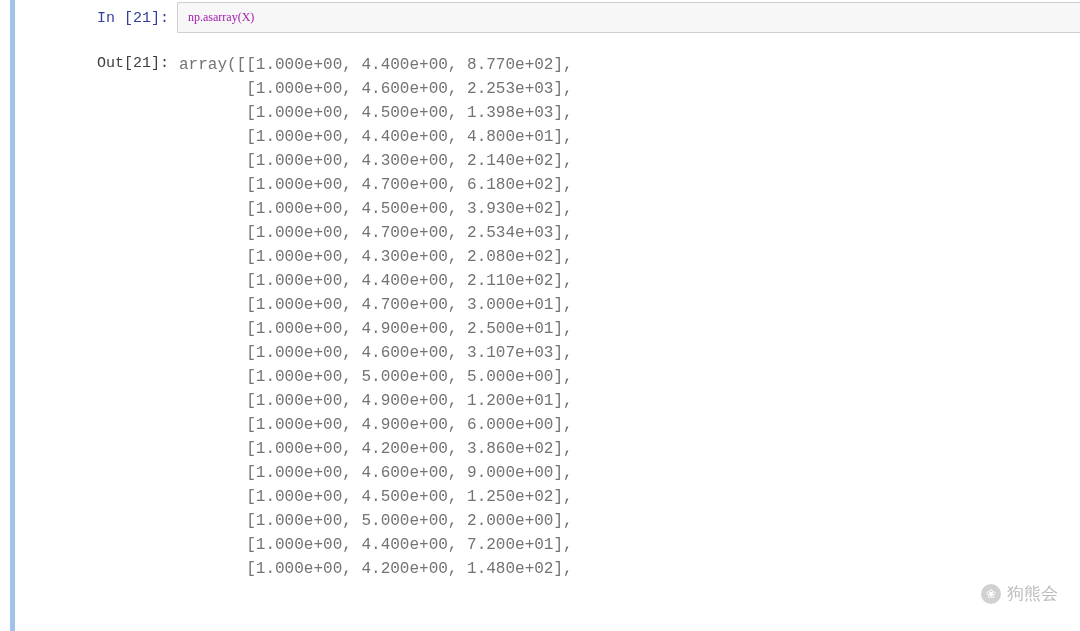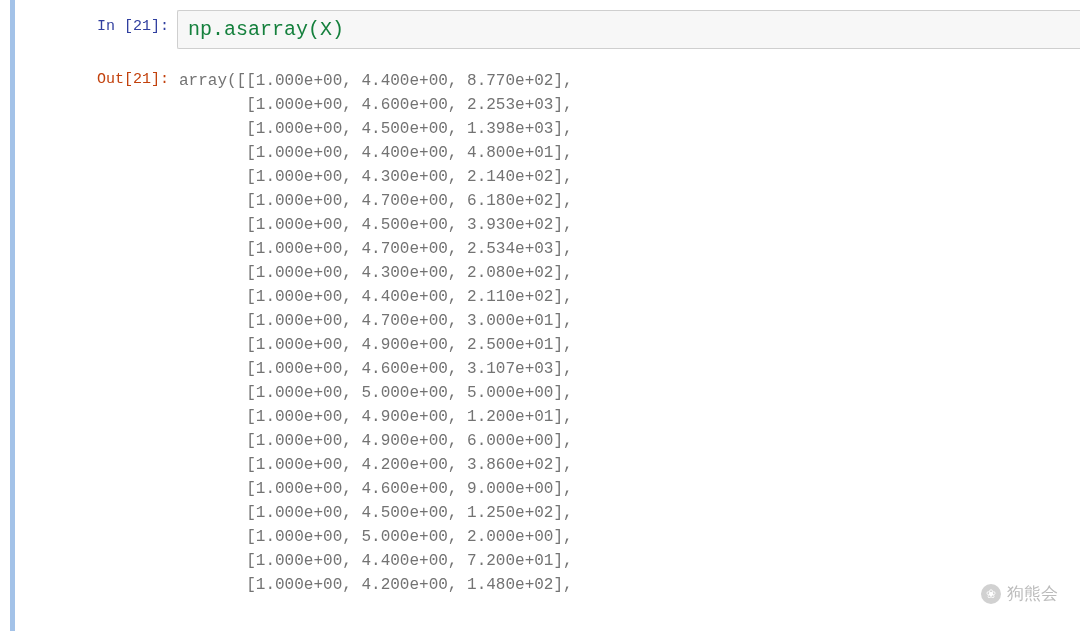--- a/index.html
+++ b/index.html
@@ -11,51 +11,51 @@
       font-family: "Helvetica Neue", Helvetica, Arial, sans-serif;
       font-size: 14px;
       background: #fff;
       width: 1080px;
       height: 631px;
       overflow: hidden;
       position: relative;
     }
     .notebook {
       padding-left: 12px;
-      padding-top: 10px;
+      padding-top: 2px;
     }
     .cell-row {
       display: flex;
       align-items: flex-start;
     }
     .prompt-area {
       width: 165px;
       flex-shrink: 0;
       text-align: right;
       padding-right: 8px;
       font-family: Menlo, Monaco, "Courier New", monospace;
       font-size: 15px;
       padding-top: 8px;
     }
     .in-prompt {
       color: #303F9F;
     }
     .out-prompt {
-      color: #c2410c;
+      color: #404040;
     }
     .input-box {
       flex: 1;
       border: 1px solid #cfcfcf;
       border-right: none;
       background: #f7f7f7;
       border-radius: 2px 0 0 2px;
       padding: 7px 10px;
-      font-family: Liberation Mono, monospace;
-      font-size: 20px;
-      color: #15803d;
+      font-family: Liberation Serif, serif;
+      font-size: 12px;
+      color: #a21caf;
     }
     .output-text {
       flex: 1;
       padding: 6px 0 0 2px;
       font-family: Menlo, Monaco, "Courier New", monospace;
       font-size: 16px;
       color: #737373;
       white-space: pre;
       line-height: 1.5;
     }

